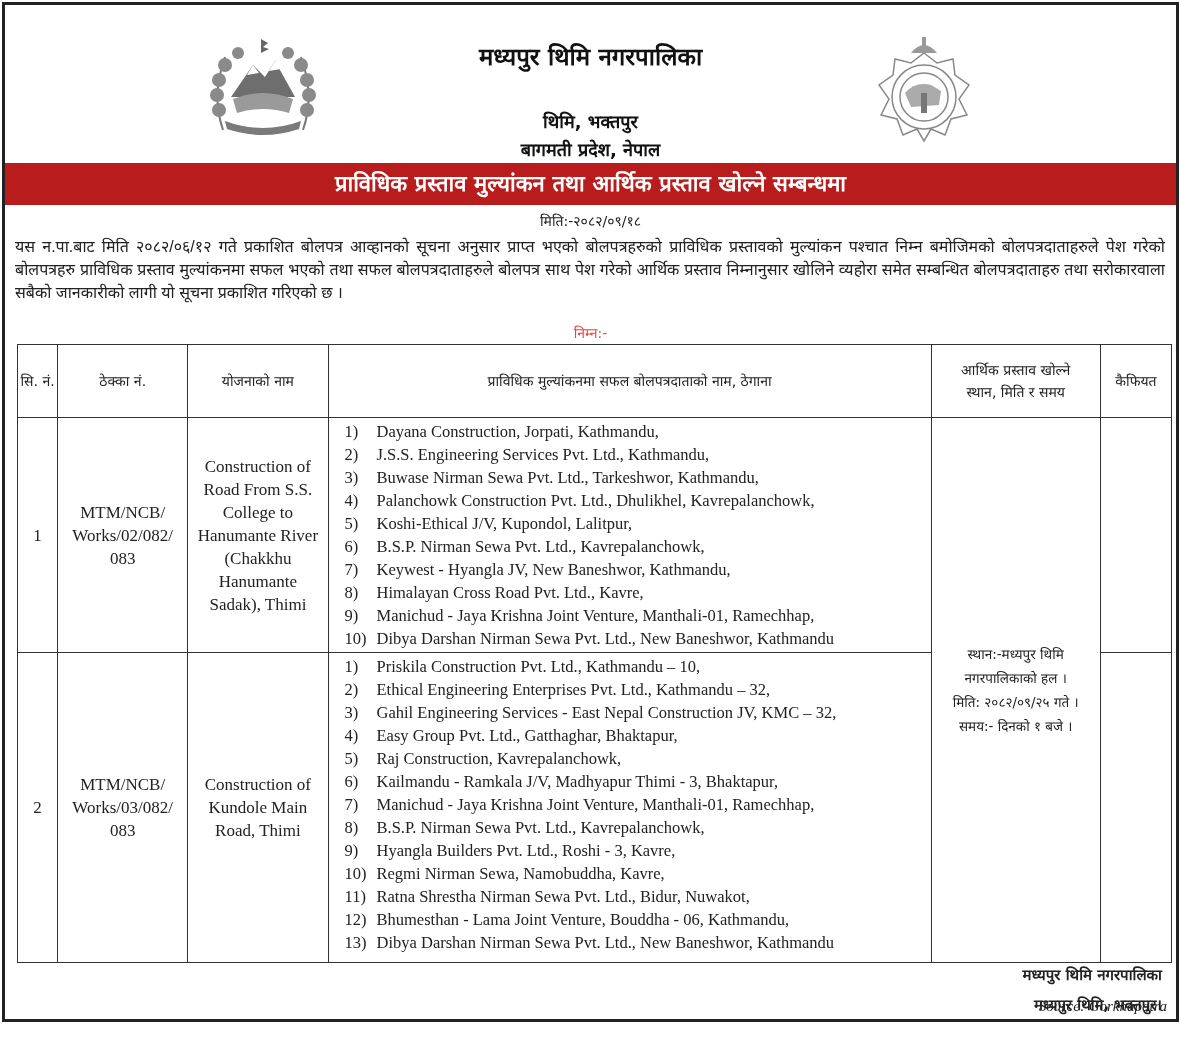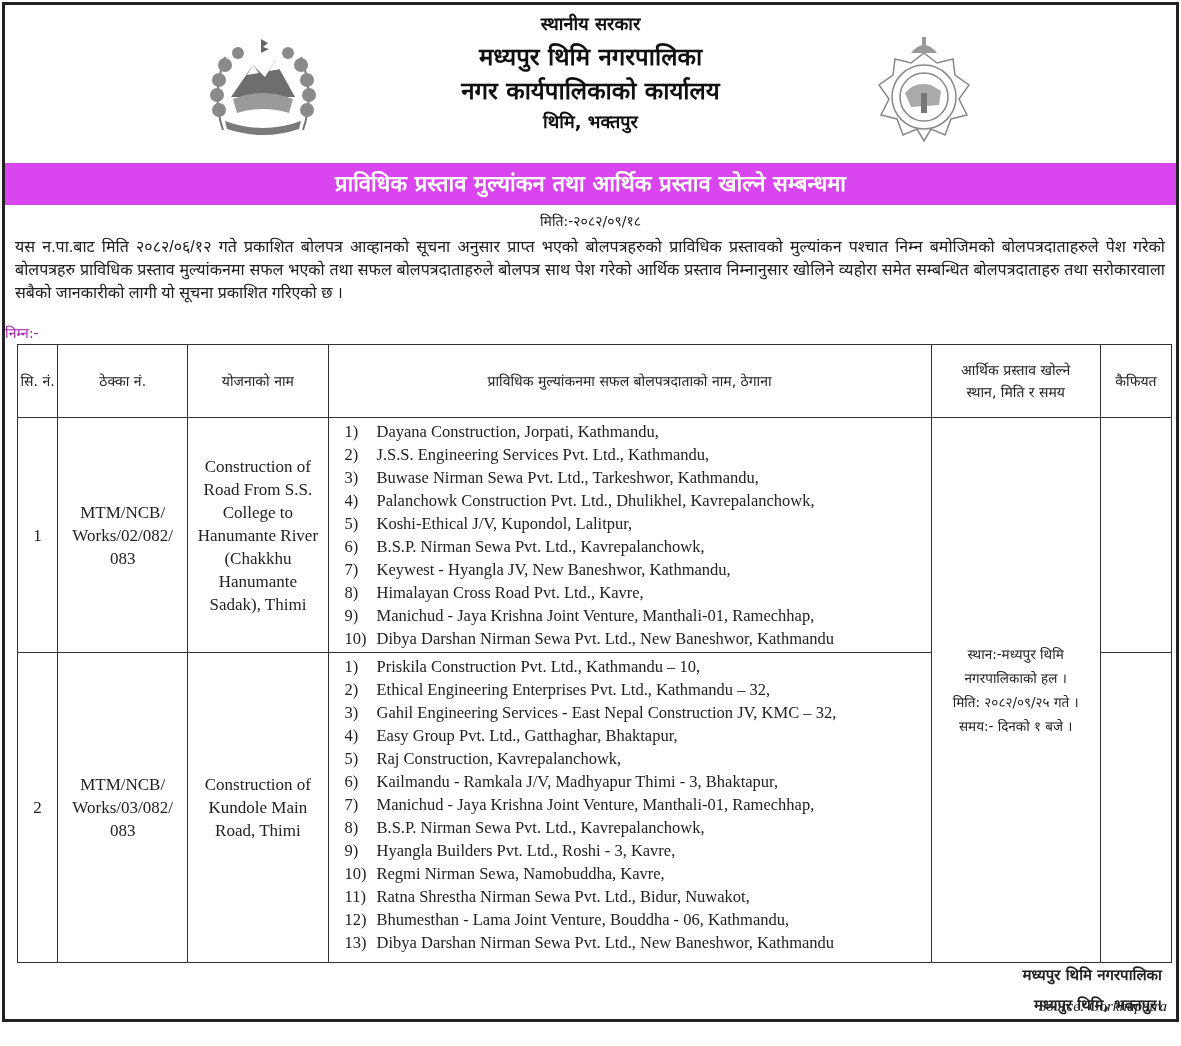--- a/index.html
+++ b/index.html
@@ -10,29 +10,29 @@
   .hdr { position: absolute; left: 0; top: 0; width: 100%; height: 160px; }
   .hdr-line { position: absolute; left: 0; width: 100%; text-align: center; white-space: nowrap;
               font-family: "DejaVu Sans", sans-serif; color: #111; }
   .l1 { top: 6px; font-size: 18px; font-weight: bold; }
   .l2 { top: 34px; font-size: 24px; font-weight: bold; }
   .l3 { top: 68px; font-size: 24px; font-weight: bold; }
   .l4 { top: 104px; font-size: 18px; font-weight: bold; }
   .l5 { top: 132px; font-size: 18px; font-weight: bold; }
   .logo-left { position: absolute; left: 198px; top: 30px; width: 120px; height: 110px; }
   .logo-right { position: absolute; left: 866px; top: 30px; width: 106px; height: 115px; }
-  .banner { position: absolute; left: 0; top: 158px; width: 100%; height: 42px; background: #d946ef;
+  .banner { position: absolute; left: 0; top: 158px; width: 100%; height: 42px; background: #b91c1c;
             color: #ffffff; text-align: center; font-family: "DejaVu Sans", sans-serif;
             font-size: 22px; font-weight: bold; line-height: 42px; white-space: nowrap; }
   .date { position: absolute; left: 0; top: 206px; width: 100%; text-align: center;
           font-family: "DejaVu Sans", sans-serif; font-size: 14px; color: #222; }
   .para { position: absolute; left: 10px; top: 230px; width: 1150px; font-family: Liberation Sans, sans-serif;
           font-size: 16px; line-height: 23px; text-align: justify; color: #222; }
-  .nimna { position: absolute; left: 0; top: 318px; width: 100%; text-align: left;
-           font-family: "DejaVu Sans", sans-serif; font-size: 14px; color: #a21caf; }
+  .nimna { position: absolute; left: 0; top: 318px; width: 100%; text-align: center;
+           font-family: "DejaVu Sans", sans-serif; font-size: 14px; color: #ef4444; }
   table.tbl { position: absolute; left: 12px; top: 339px; width: 1155px; border-collapse: collapse;
               table-layout: fixed; }
   .tbl th, .tbl td { border: 1.5px solid #333; padding: 0; vertical-align: middle; text-align: center; }
   .tbl th { font-family: "DejaVu Sans", sans-serif; font-weight: normal; font-size: 14px; height: 72px;
             line-height: 22px; color: #222; }
   .tbl td { font-family: "Liberation Serif", serif; font-size: 17px; line-height: 23px; color: #222; }
   .tbl td.bidders { text-align: left; vertical-align: top; padding: 2px 16px; }
   .bidder { white-space: nowrap; font-size: 16.5px; line-height: 23px; }
   .bidder .num { display: inline-block; width: 32px; }
   .venue { font-family: "DejaVu Sans", sans-serif; font-size: 13.5px; line-height: 24px; padding: 0 6px; }
@@ -65,24 +65,23 @@
           <circle cx="85" cy="18" r="6"></circle>
       </g>
       <polygon points="58,4 58,18 66,14 60,12 65,8" fill="#666"></polygon>
       <polygon points="28,62 50,30 62,42 72,26 92,62" fill="#6e6e6e"></polygon>
       <polygon points="44,40 50,30 56,38" fill="#fff"></polygon>
       <polygon points="66,36 72,26 78,34" fill="#fff"></polygon>
       <path d="M30 64 Q60 52 90 64 L86 78 Q60 70 34 78 Z" fill="#9a9a9a"></path>
       <path d="M22 86 Q60 100 98 86 L96 94 Q60 106 24 94 Z" fill="#7a7a7a"></path>
     </svg>
 
-    <div class="hdr-line l1">स्थानीय सरकार</div>
     <div class="hdr-line l2">मध्यपुर थिमि नगरपालिका</div>
-    <div class="hdr-line l3">नगर कार्यपालिकाको कार्यालय</div>
     <div class="hdr-line l4">थिमि, भक्तपुर</div>
+    <div class="hdr-line l5">बागमती प्रदेश, नेपाल</div>
 
     <svg class="logo-right" viewBox="0 0 106 115">
       <g fill="none" stroke="#888" stroke-width="1.5">
         <path d="M53 18 L66 28 L82 24 L84 40 L98 50 L88 64 L96 80 L80 84 L74 100 L60 94 L53 106 L46 94 L32 100 L26 84 L10 80 L18 64 L8 50 L22 40 L24 24 L40 28 Z"></path>
         <circle cx="53" cy="62" r="32"></circle>
         <circle cx="53" cy="62" r="24"></circle>
       </g>
       <path d="M40 18 Q53 2 66 18 Z" fill="#999"></path>
       <rect x="51" y="2" width="4" height="10" fill="#999"></rect>
       <path d="M34 58 Q44 46 60 50 L70 56 L68 70 L40 72 Z" fill="#aaa"></path>

